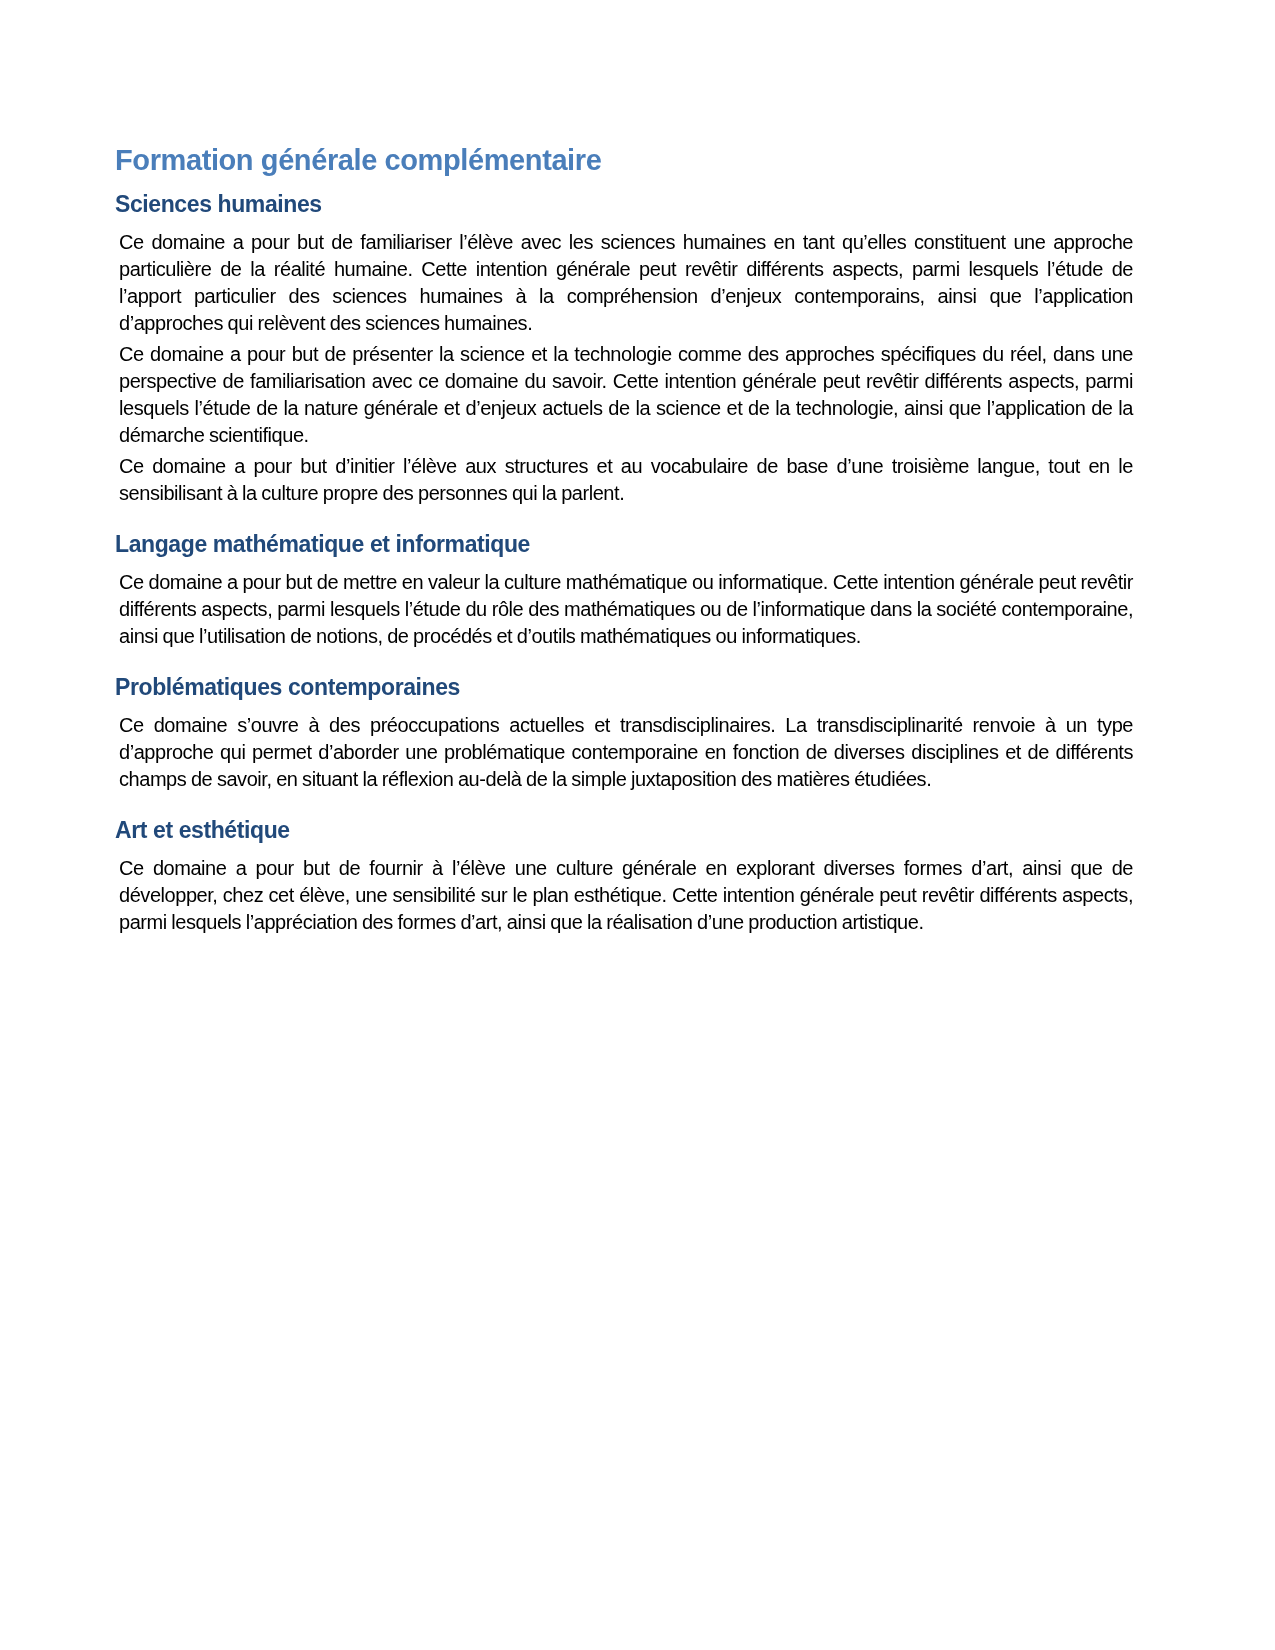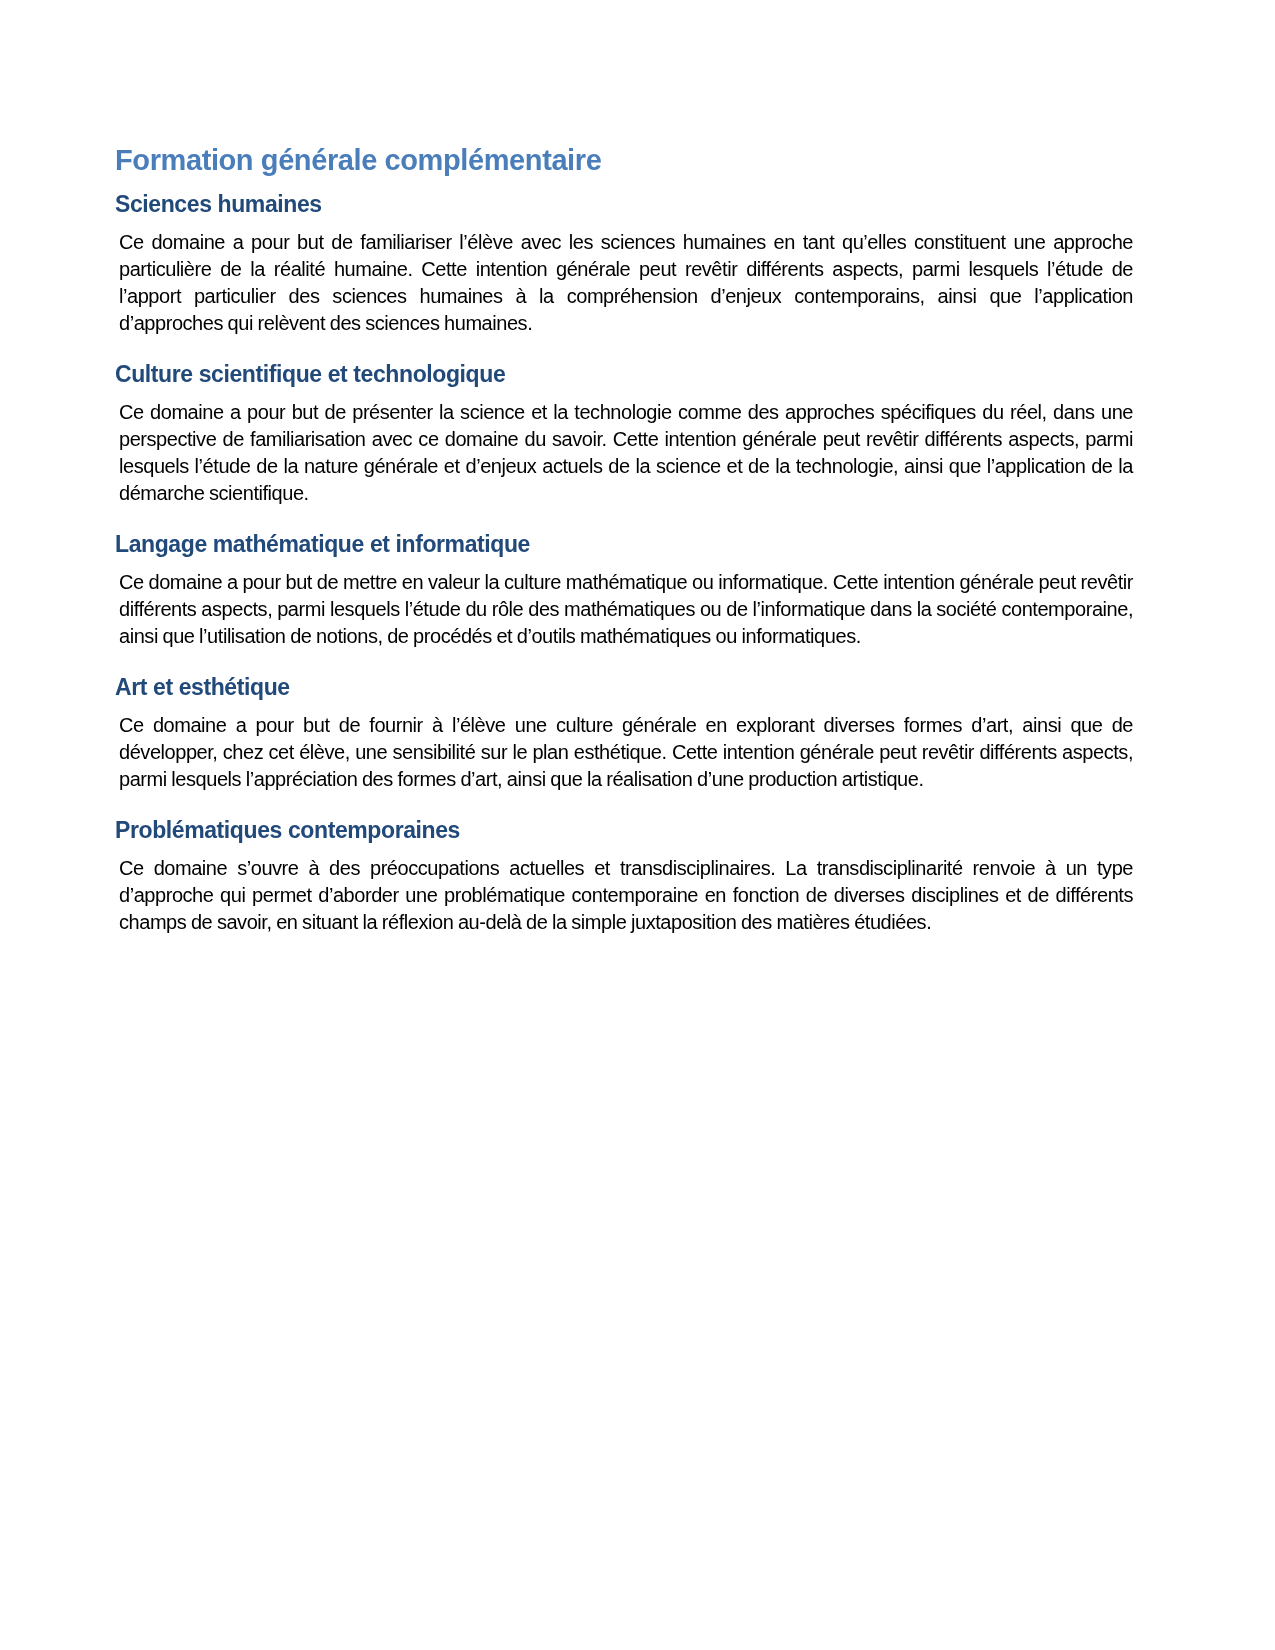--- a/index.html
+++ b/index.html
@@ -82,40 +82,40 @@
   <div class="content">
 
     <h1 class="doc-title">Formation générale complémentaire</h1>
 
     <section class="section">
       <h2>Sciences humaines</h2>
       <p>Ce domaine a pour but de familiariser l’élève avec les sciences humaines en tant qu’elles constituent une approche particulière de la réalité humaine. Cette intention générale peut revêtir différents aspects, parmi lesquels l’étude de l’apport particulier des sciences humaines à la compréhension d’enjeux contemporains, ainsi que l’application d’approches qui relèvent des sciences humaines.</p>
     </section>
 
     <section class="section">
-      <h2>Culture scientifique et technologique</h2>
       <p>Ce domaine a pour but de présenter la science et la technologie comme des approches spécifiques du réel, dans une perspective de familiarisation avec ce domaine du savoir. Cette intention générale peut revêtir différents aspects, parmi lesquels l’étude de la nature générale et d’enjeux actuels de la science et de la technologie, ainsi que l’application de la démarche scientifique.</p>
     </section>
 
     <section class="section">
+      <p>Ce domaine a pour but d’initier l’élève aux structures et au vocabulaire de base d’une troisième langue, tout en le sensibilisant à la culture propre des personnes qui la parlent.</p>
     </section>
 
     <section class="section">
       <h2>Langage mathématique et informatique</h2>
       <p>Ce domaine a pour but de mettre en valeur la culture mathématique ou informatique. Cette intention générale peut revêtir différents aspects, parmi lesquels l’étude du rôle des mathématiques ou de l’informatique dans la société contemporaine, ainsi que l’utilisation de notions, de procédés et d’outils mathématiques ou informatiques.</p>
     </section>
 
     <section class="section">
-      <h2>Art et esthétique</h2>
-      <p>Ce domaine a pour but de fournir à l’élève une culture générale en explorant diverses formes d’art, ainsi que de développer, chez cet élève, une sensibilité sur le plan esthétique. Cette intention générale peut revêtir différents aspects, parmi lesquels l’appréciation des formes d’art, ainsi que la réalisation d’une production artistique.</p>
+      <h2>Problématiques contemporaines</h2>
+      <p>Ce domaine s’ouvre à des préoccupations actuelles et transdisciplinaires. La transdisciplinarité renvoie à un type d’approche qui permet d’aborder une problématique contemporaine en fonction de diverses disciplines et de différents champs de savoir, en situant la réflexion au-delà de la simple juxtaposition des matières étudiées.</p>
     </section>
 
     <section class="section">
-      <h2>Problématiques contemporaines</h2>
-      <p>Ce domaine s’ouvre à des préoccupations actuelles et transdisciplinaires. La transdisciplinarité renvoie à un type d’approche qui permet d’aborder une problématique contemporaine en fonction de diverses disciplines et de différents champs de savoir, en situant la réflexion au-delà de la simple juxtaposition des matières étudiées.</p>
+      <h2>Art et esthétique</h2>
+      <p>Ce domaine a pour but de fournir à l’élève une culture générale en explorant diverses formes d’art, ainsi que de développer, chez cet élève, une sensibilité sur le plan esthétique. Cette intention générale peut revêtir différents aspects, parmi lesquels l’appréciation des formes d’art, ainsi que la réalisation d’une production artistique.</p>
     </section>
 
   </div>
 
   <footer class="footer">
     <span>Ministère de l'Enseignement supérieur</span>
     <span>16</span>
   </footer>
 </div>
 

